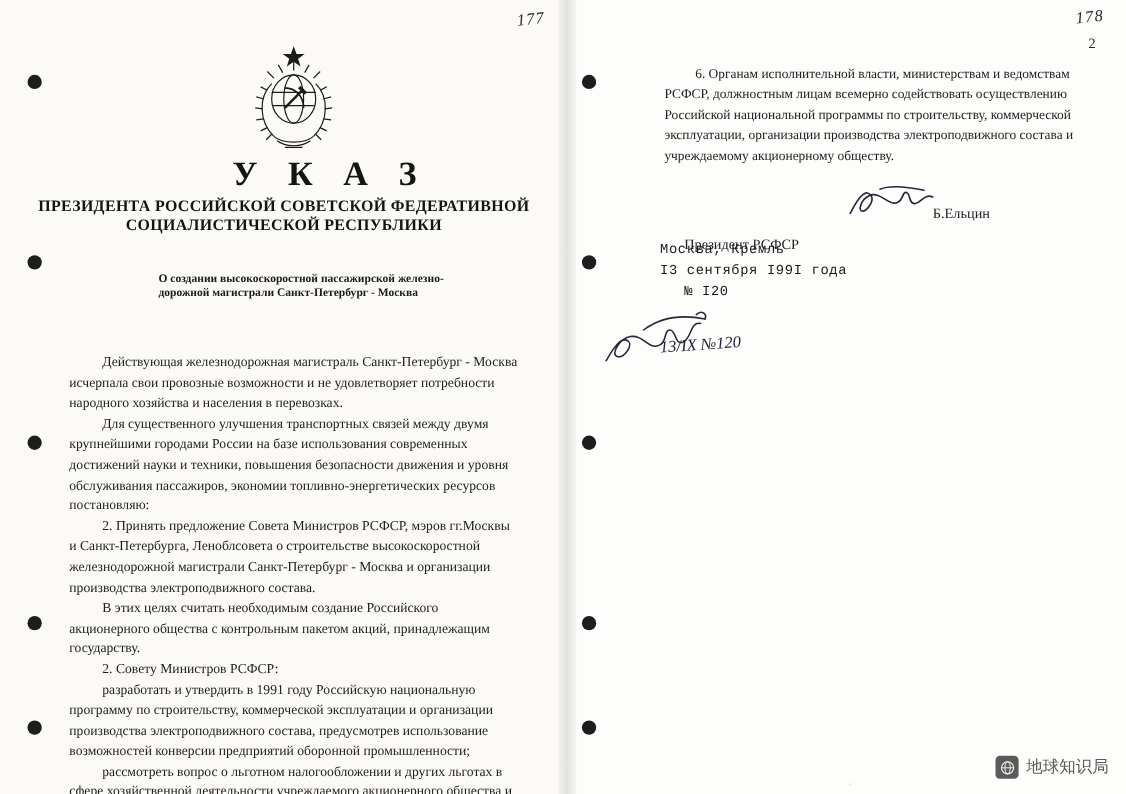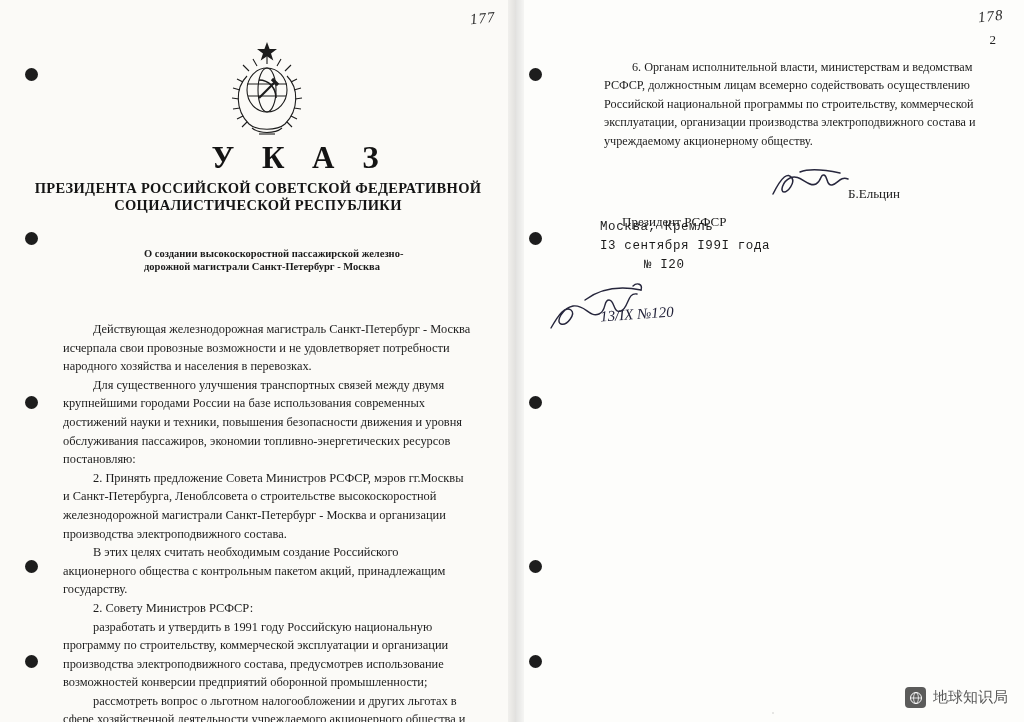--- a/index.html
+++ b/index.html
@@ -301,21 +301,21 @@
         <path d="M30 6 C40 2 56 4 70 7"></path>
       </g>
     </svg>
   </div>
 
   <div class="sign-name">Б.Ельцин</div>
 
   <div class="place-date">
     <div>Москва, Кремль</div>
     <div>I3 сентября I99I года</div>
-    <div style="margin-left:44px;">№ I20</div>
+    <div style="margin-left:22px;">№ I20</div>
   </div>
 
   <div style="position:absolute; left:545px; top:280px;">
     <svg width="120" height="60" viewBox="0 0 120 60" aria-hidden="true">
       <g fill="none" stroke="#26263c" stroke-width="1.4" stroke-linecap="round">
         <path d="M6 48 C14 34 20 26 26 30 C31 34 22 46 16 44 C10 42 18 28 28 26 C40 24 44 38 54 34 C62 31 58 20 64 20 C70 20 68 34 76 31 C84 28 82 12 92 14"></path>
         <path d="M40 20 C56 8 76 6 96 10"></path>
         <path d="M88 6 C92 2 98 4 96 10"></path>
       </g>
     </svg>

